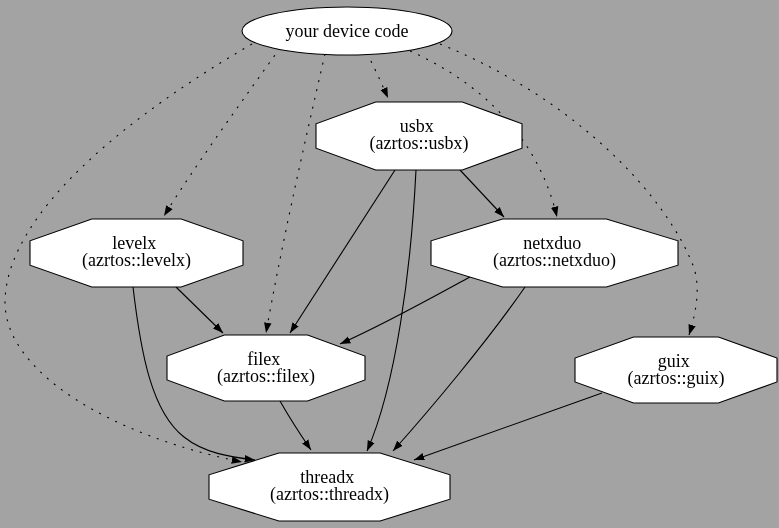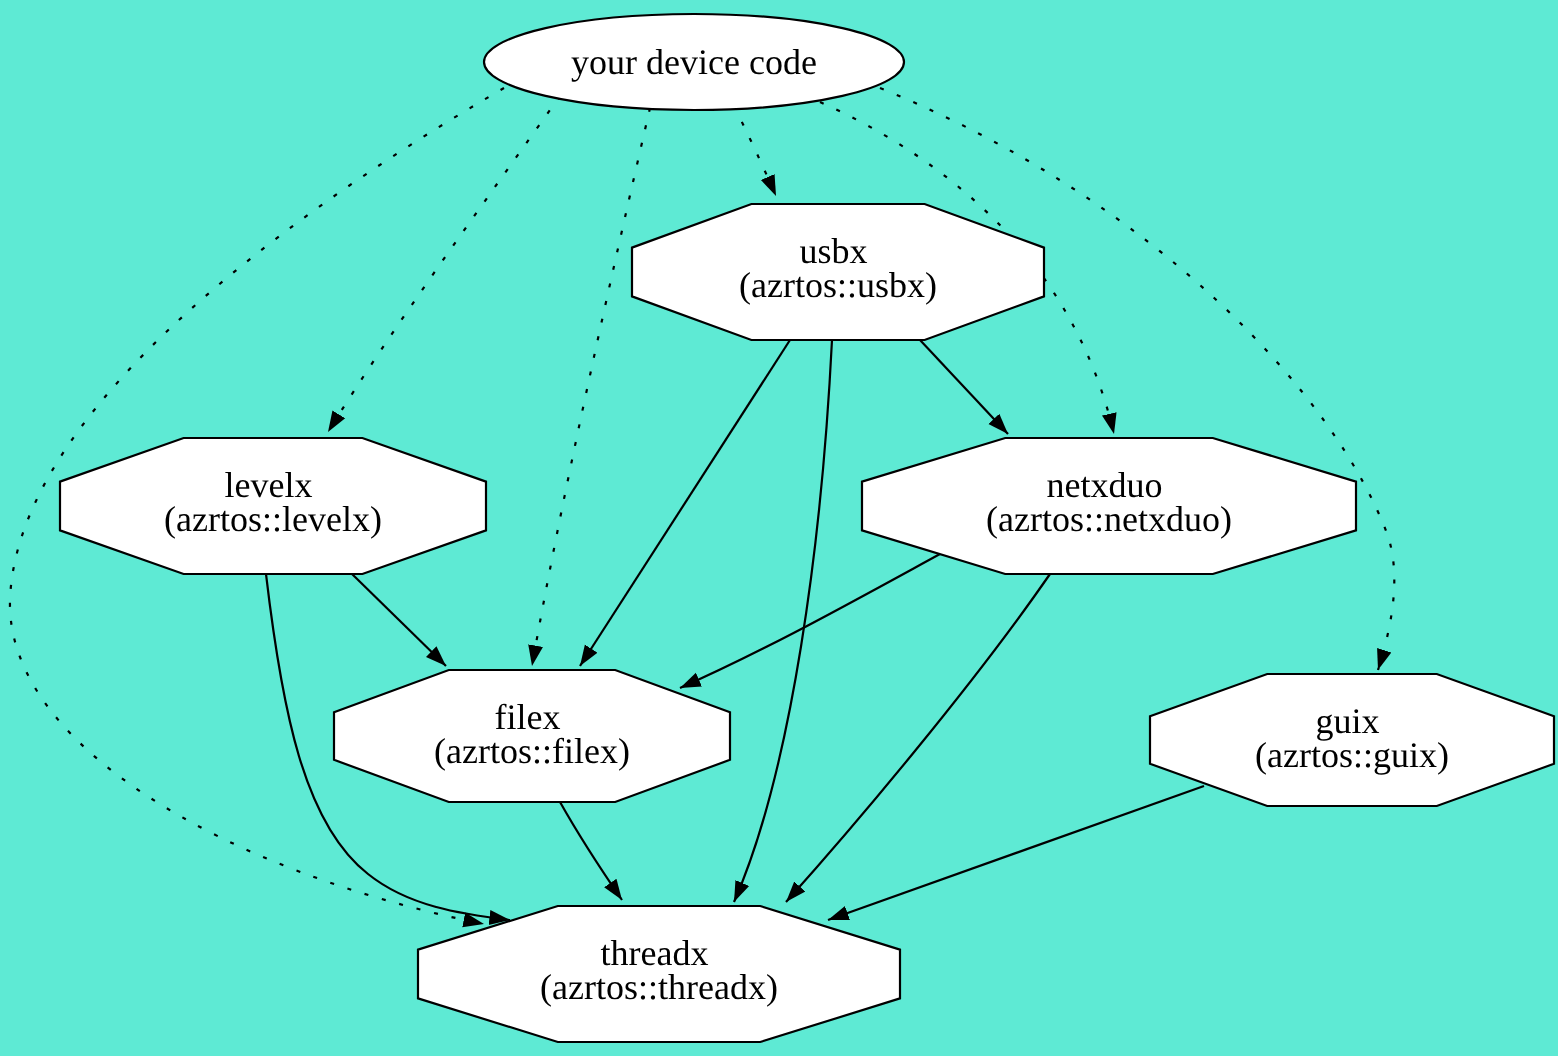--- a/index.html
+++ b/index.html
@@ -4,21 +4,21 @@
 <style>
   html, body {
     margin: 0;
     padding: 0;
     background: #ffffff;
   }
   .canvas {
     position: relative;
     width: 779px;
     height: 528px;
-    background: #5eead4;
+    background: #a3a3a3;
     overflow: hidden;
   }
   svg {
     display: block;
     font-family: "Liberation Serif", "DejaVu Serif", serif;
   }
   .node-shape {
     fill: #ffffff;
     stroke: #000000;
     stroke-width: 1.1;

